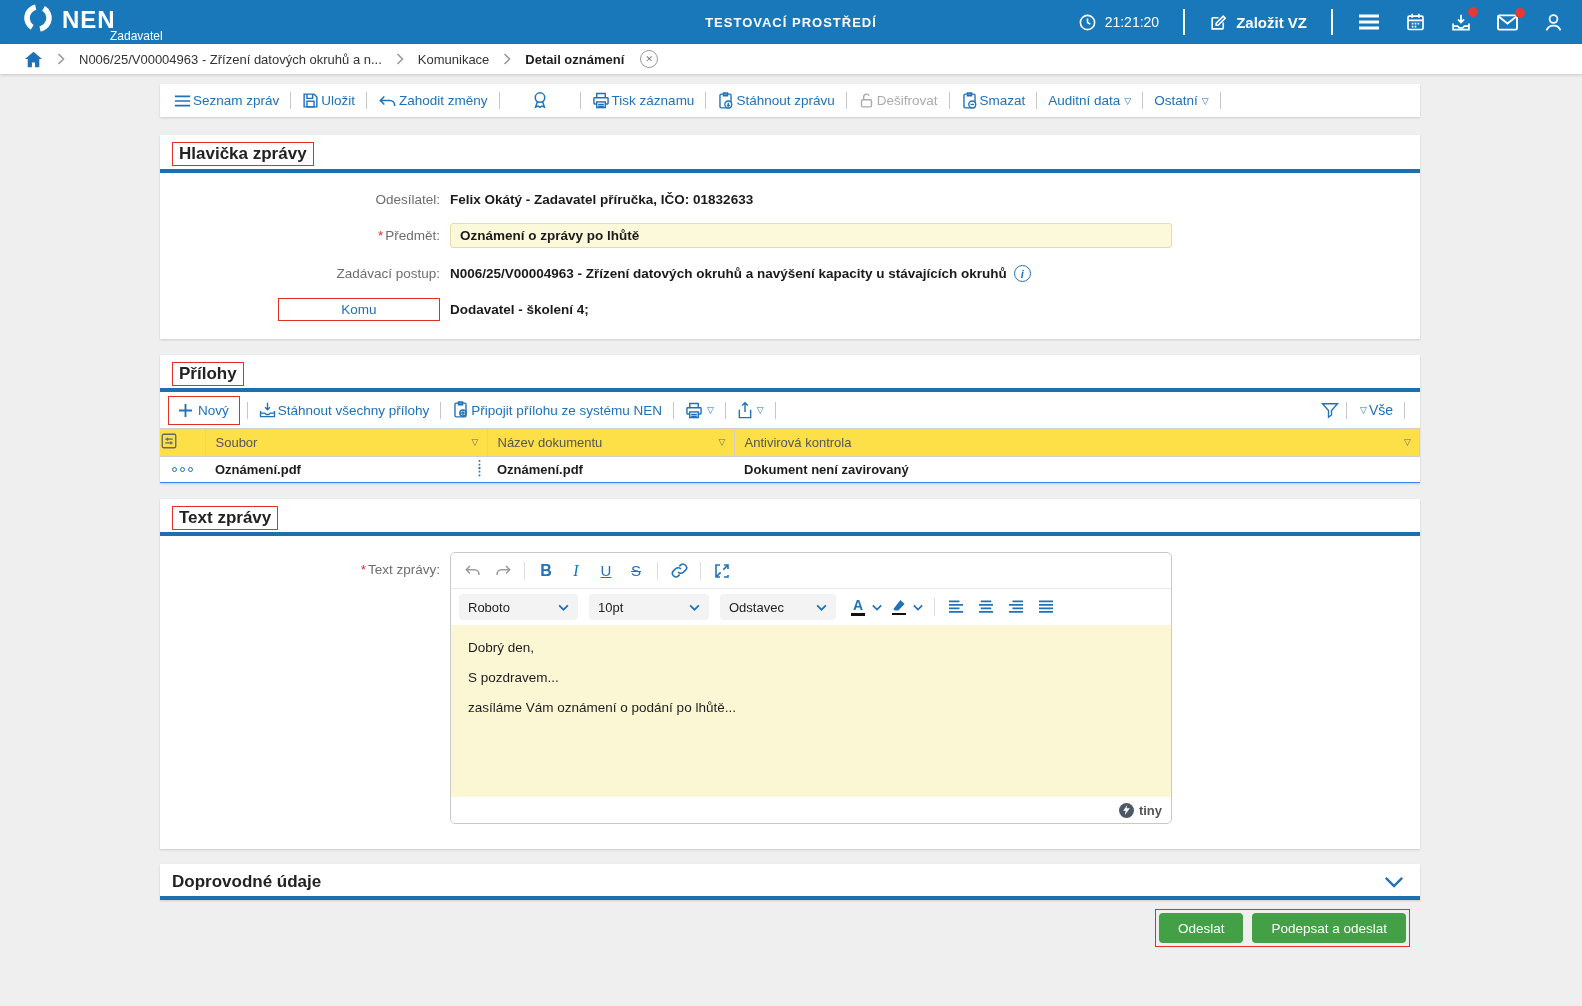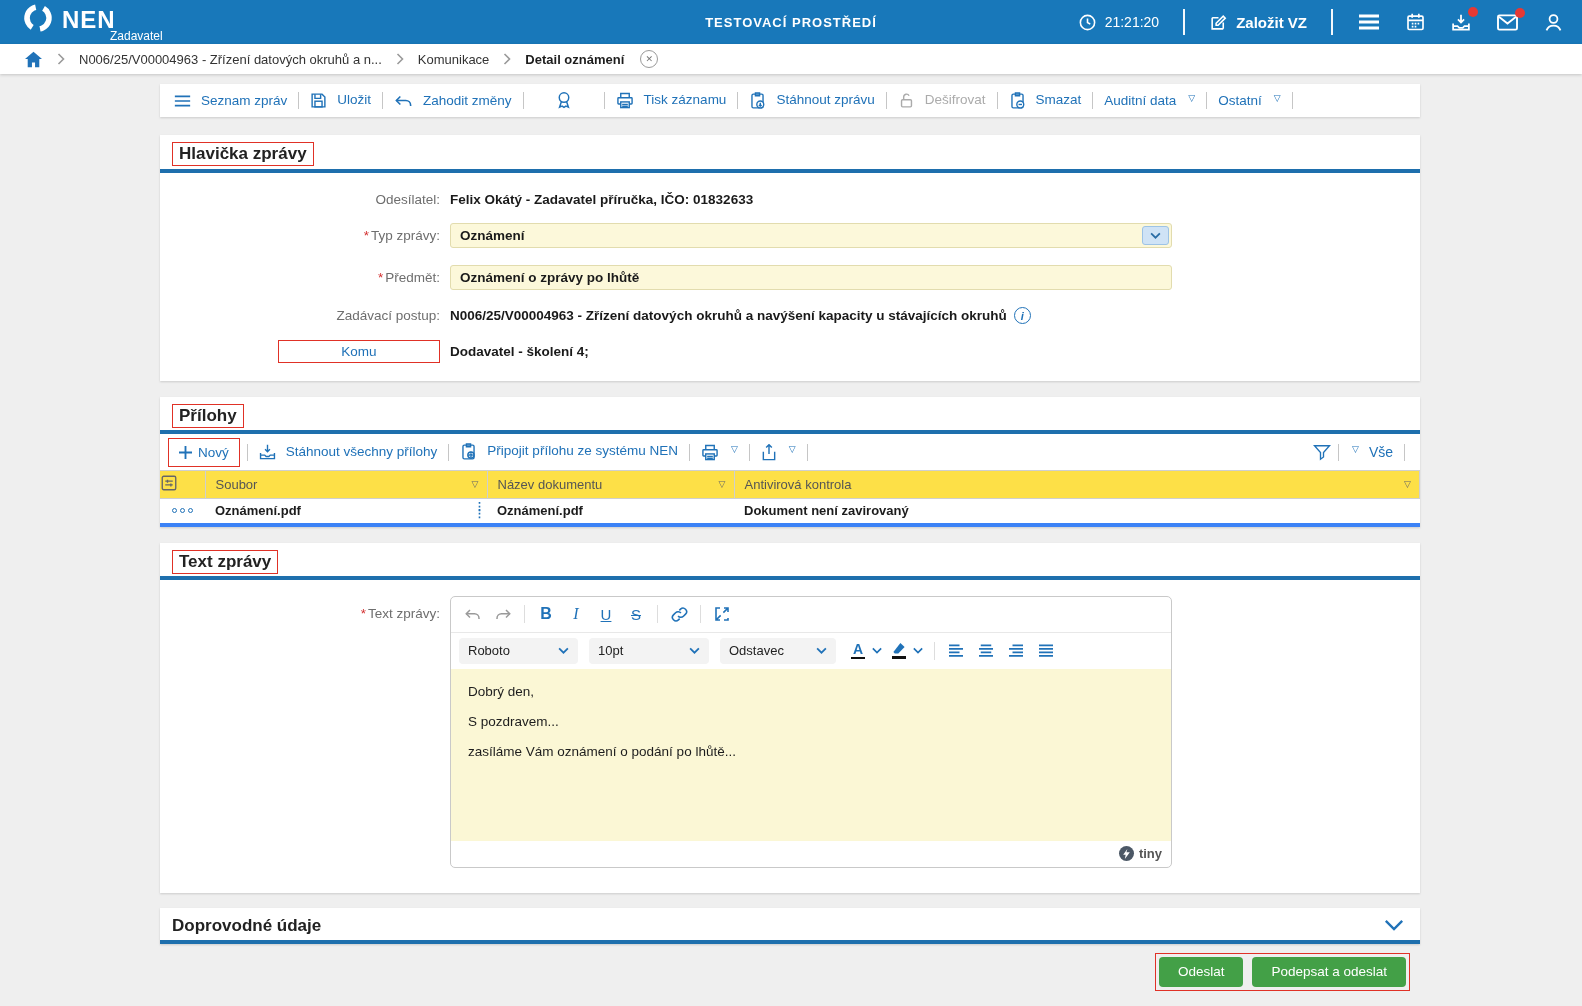--- a/index.html
+++ b/index.html
@@ -32,21 +32,21 @@
 
   
   .card { margin-left:160px; width:1260px; background:#fff; box-shadow:0 1px 2px rgba(0,0,0,.15); }
   .rule { height:4px; background:#1E6FAD; }
   .sec-head { padding:7px 12px 3px; }
   .sec-title { display:inline-block; font-size:17px; font-weight:700; color:#222; padding:1px 6px; }
   .red-box { border:1.5px solid #E03126; }
 
   
   .tb-card { margin-top:10px; height:33px; display:flex; align-items:center; padding:0 10px; }
-  .tb-item { display:flex; gap:10px; color:#2072B8; font-size:13.5px; cursor:pointer; white-space:nowrap; padding:0 4px; }
+  .tb-item { display:flex; align-items:center; gap:2px; color:#2072B8; font-size:13.5px; cursor:pointer; white-space:nowrap; padding:0 4px; }
   .tb-item.disabled { color:#ABABAB; cursor:default; }
   .tb-sep { width:1px; height:17px; background:#c6c6c6; margin:0 7px; }
   .dd { font-size:9px; margin-left:2px; }
 
   
   .fields { padding:19px 0 18px; }
   .frow { display:flex; align-items:center; margin-bottom:16px; }
   .frow:last-child { margin-bottom:0; }
   .flabel { width:290px; flex:none; text-align:right; color:#6E6E6E; font-size:13.5px; padding-right:10px; }
   .req { color:#D32F2F; margin-right:2px; }
@@ -62,21 +62,21 @@
               color:#2072B8; font-size:13.5px; cursor:pointer; margin-left:118px; margin-right:10px; }
 
   
   .att-toolbar { display:flex; align-items:center; height:36px; padding:0 8px; }
   .novy-box { display:flex; align-items:center; gap:6px; padding:6px 10px; cursor:pointer; color:#2072B8; font-size:13.5px; }
   .att-right { margin-left:auto; display:flex; align-items:center; }
   .grid { width:100%; border-collapse:collapse; table-layout:fixed; font-size:13px; }
   .grid th { background:#fde047; color:#555; font-weight:400; text-align:left; height:28px; padding:0 10px;
              border:1px solid #CFCFCF; border-left:none; position:relative; cursor:pointer; }
   .grid th:first-child { border-left:none; }
-  .grid td { height:26px; padding:0 10px; border-bottom:4px solid #3b82f6; font-weight:700; color:#1c1c1c; position:relative; }
+  .grid td { height:26px; padding:0 10px; border-bottom:1px solid #3b82f6; font-weight:700; color:#1c1c1c; position:relative; }
   .th-dd { position:absolute; right:8px; top:8px; color:#666; font-size:9px; }
   .dots3 { display:flex; gap:3px; justify-content:center; cursor:pointer; }
   .dots3 span { width:5px; height:5px; border:1.5px solid #2072B8; border-radius:50%; }
   .col-handle { position:absolute; right:2px; top:4px; color:#2072B8; font-size:11px; line-height:.62; cursor:col-resize; text-align:center; }
 
   
   .editor-row { display:flex; align-items:flex-start; padding:16px 0 25px; }
   .editor-row .flabel { margin-top:10px; }
   .editor { width:722px; border:1px solid #C9C9C9; border-radius:5px; overflow:hidden; background:#fff; }
   .etb { display:flex; align-items:center; height:36px; padding:0 8px; gap:2px; }
@@ -320,31 +320,20 @@
 
 <div class="card mt18">
   <div class="sec-head">
     <span class="sec-title red-box">Hlavička zprávy</span>
   </div>
   <div class="rule"></div>
   <div class="fields">
     <div class="frow">
       <div class="flabel">Odesílatel:</div>
       <div class="fvalue">Felix Okátý - Zadavatel příručka, IČO: 01832633</div>
-    </div>
-    <div class="frow" style="margin-bottom:17px;">
-      <div class="flabel"><span class="req">*</span><span>Typ zprávy:</span></div>
-      <div class="yfield">
-        <span class="val">Oznámení</span>
-        <span class="combo-btn">
-          <svg width="11" height="7" viewBox="0 0 12 8" fill="none" stroke="#2a6da5" stroke-width="2">
-              <path d="M1 1.5l5 5 5-5"></path>
-            </svg>
-        </span>
-      </div>
     </div>
     <div class="frow" style="margin-bottom:17px;">
       <div class="flabel"><span class="req">*</span><span>Předmět:</span></div>
       <div class="yfield">
         <span class="val">Oznámení o zprávy po lhůtě</span>
       </div>
     </div>
     <div class="frow">
       <div class="flabel">Zadávací postup:</div>
       <div class="fvalue">

